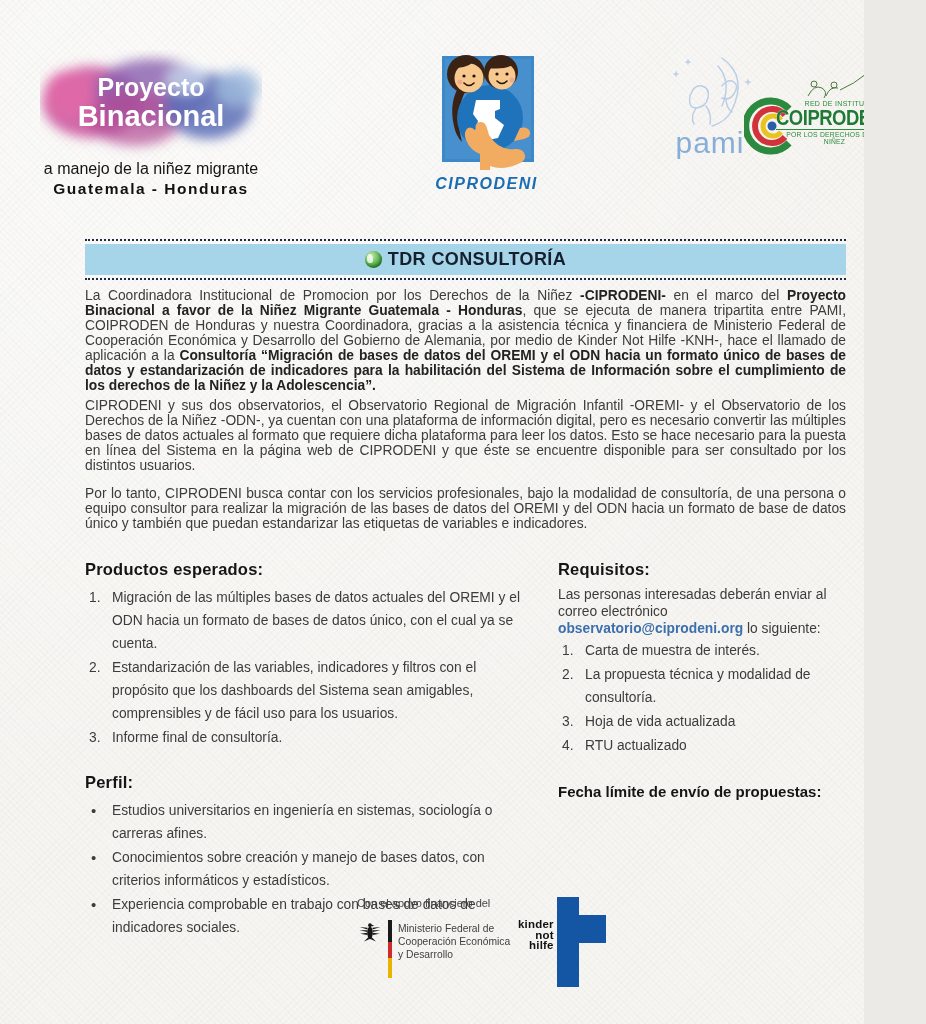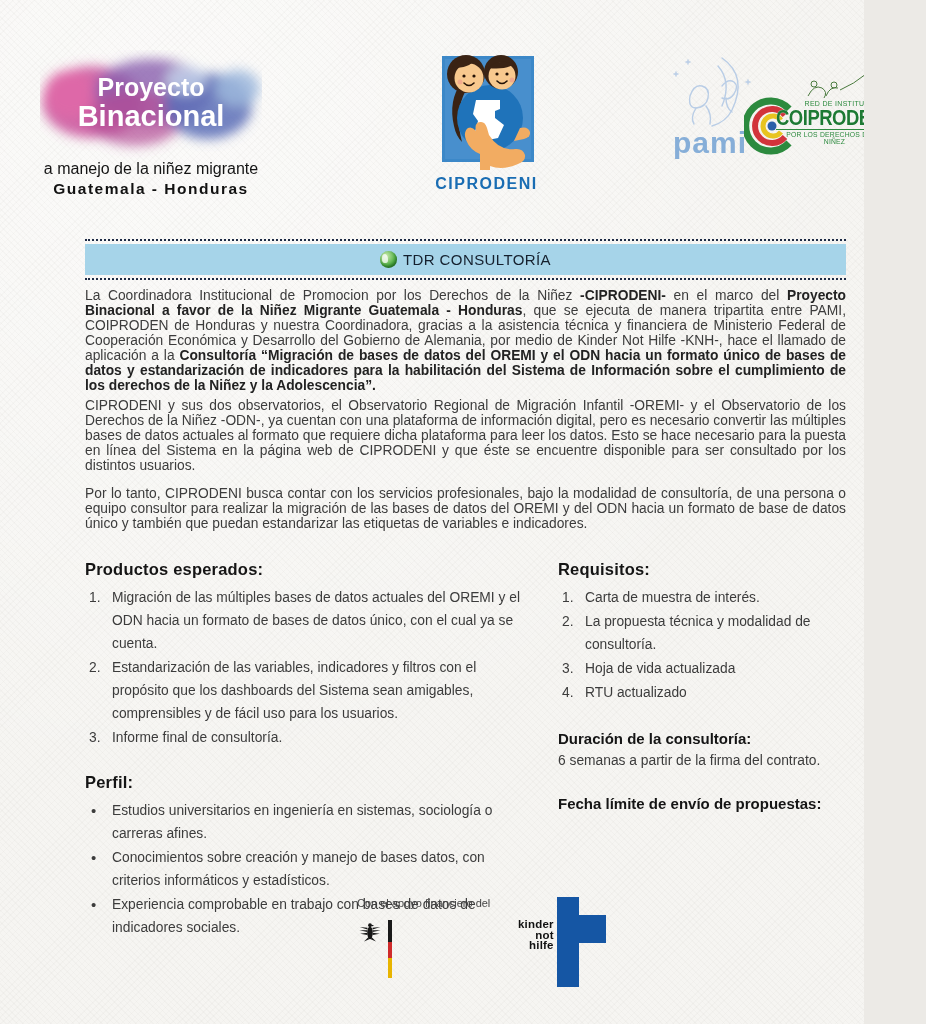--- a/index.html
+++ b/index.html
@@ -19,42 +19,42 @@
   }
   .abs{ position:absolute; }
 
   
   .binacional{ left:40px; top:50px; width:222px; text-align:center; }
   .binacional .subtitle{ font-size:16px; color:#141414; margin-top:-6px; }
   .binacional .countries{ font-size:15.5px; color:#111; font-weight:bold; letter-spacing:1.5px; margin-top:2px; }
   svg text{ font-family:"Liberation Sans", sans-serif; }
 
   .ciprodeni{ left:424px; top:42px; width:125px; text-align:center; }
-  .ciprodeni .name{ color:#1a6db3; font-weight:bold; font-size:16px; letter-spacing:1.5px; margin-top:1px; }
+  .ciprodeni .name{ color:#1a6db3; font-weight:bold; font-size:16px; letter-spacing:1.5px; margin-top:1px;font-style:italic; }
 
   .pami{ left:660px; top:52px; width:100px; text-align:center; }
-  .pami .name{ color:#86aed8; font-weight:bold; font-size:30px; letter-spacing:1px; margin-top:-14px; }
+  .pami .name{ color:#86aed8; font-weight:normal; font-size:30px; letter-spacing:1px; margin-top:-14px; }
 
   .coiproden{ left:748px; top:72px; width:145px; }
   .coiproden-text{ position:absolute; left:28px; top:28px; width:117px; }
   .coiproden .tag-top{ font-size:7px; color:#2c8a3e; text-align:right; letter-spacing:.3px; }
   .coiproden .name{ font-size:18.5px; color:#1e7a34; font-weight:bold; letter-spacing:-0.5px; transform:scaleY(1.15); text-shadow:0 0 1px #fff; }
   .coiproden .tag-bottom{ font-size:6.8px; color:#2c8a3e; border-top:1px solid #2c8a3e; padding-top:1px; margin-top:0; text-align:center; letter-spacing:.2px; }
 
   
   .banner{
     left:85px; top:239px; width:761px;
     border-top:2px dotted #1d2a44; border-bottom:2px dotted #1d2a44;
     padding:3px 0;
   }
   .banner-inner{
     background:#a6d4e9; height:31px;
     display:flex; align-items:center; justify-content:center; gap:6px;
   }
-  .banner-title{ font-size:15px; font-weight:normal; color:#15202e; letter-spacing:.4px; }
+  .banner-title{ font-size:18px; font-weight:bold; color:#15202e; letter-spacing:.4px; }
   .globe{ width:17px; height:17px; border-radius:50%;
     background:radial-gradient(circle at 35% 30%, #cdecb0, #57b24a 55%, #2e7d32 95%);
     box-shadow:inset -1px -2px 3px rgba(0,60,0,.45); position:relative; }
   .globe::after{ content:""; position:absolute; left:2px; top:3px; width:6px; height:9px;
     border-radius:50% 60% 40% 50%; background:rgba(255,255,255,.75); }
 
   
   .para{ left:85px; width:761px; font-size:13.8px; line-height:15px; text-align:justify; color:#3c3c3c; }
   .p1{ top:288px; } .p2{ top:398px; } .p3{ top:486px; }
   .para b{ color:#222; }
@@ -213,48 +213,50 @@
       <ul class="listed">
         <li>Estudios universitarios en ingeniería en sistemas, sociología o carreras afines.</li>
         <li>Conocimientos sobre creación y manejo de bases datos, con criterios informáticos y estadísticos.</li>
         <li>Experiencia comprobable en trabajo con bases de datos de indicadores sociales.</li>
       </ul>
     </div>
   </div>
 
   <div class="abs col-right">
     <div class="h-section">Requisitos:</div>
+    <p class="req-intro"><span>Las personas interesadas deberán enviar al correo electrónico </span><a href="#" class="email">observatorio@ciprodeni.org</a><span> lo siguiente:</span></p>
     <ol class="listed">
       <li>Carta de muestra de interés.</li>
       <li>La propuesta técnica y modalidad de consultoría.</li>
       <li>Hoja de vida actualizada</li>
       <li>RTU actualizado</li>
     </ol>
-    <div class="duration-block">
-      <div class="sub-h">Duración de la consultoría:</div>
-      <div class="plain">6 semanas a partir de la firma del contrato.</div>
-    </div>
     <div class="deadline-block">
       <div class="sub-h">Fecha límite de envío de propuestas:</div>
     </div>
   </div>
 
   <div class="abs support">Con el apoyo financiero del</div>
 
   <div class="abs ministry">
     <svg width="24" height="24" viewBox="0 0 28 28">
       <g fill="#161616">
         <circle cx="14" cy="6" r="2.2"></circle>
         <path d="M15.8 5.4 l3 0.8 -2.6 1.4 z"></path>
         <ellipse cx="14" cy="15" rx="3.2" ry="7.5"></ellipse>
         <path d="M11 9 L2 8.2 L11 11 Z M11 12 L1.5 12 L11 14 Z M11 15 L2.5 16 L11 17.5 Z M12 20 L7 25 L13 22.5 Z"></path>
         <path d="M17 9 L26 8.2 L17 11 Z M17 12 L26.5 12 L17 14 Z M17 15 L25.5 16 L17 17.5 Z M16 20 L21 25 L15 22.5 Z"></path>
       </g>
     </svg>
     <div class="flagbar"></div>
+    <div class="ministry-text">
+      <div>Ministerio Federal de</div>
+      <div>Cooperación Económica</div>
+      <div>y Desarrollo</div>
+    </div>
   </div>
 
   <div class="abs knh">
     <div class="knh-text">
       <div>kinder</div>
       <div>not</div>
       <div>hilfe</div>
     </div>
     <div class="knh-cross">
       <div class="knh-v"></div>

